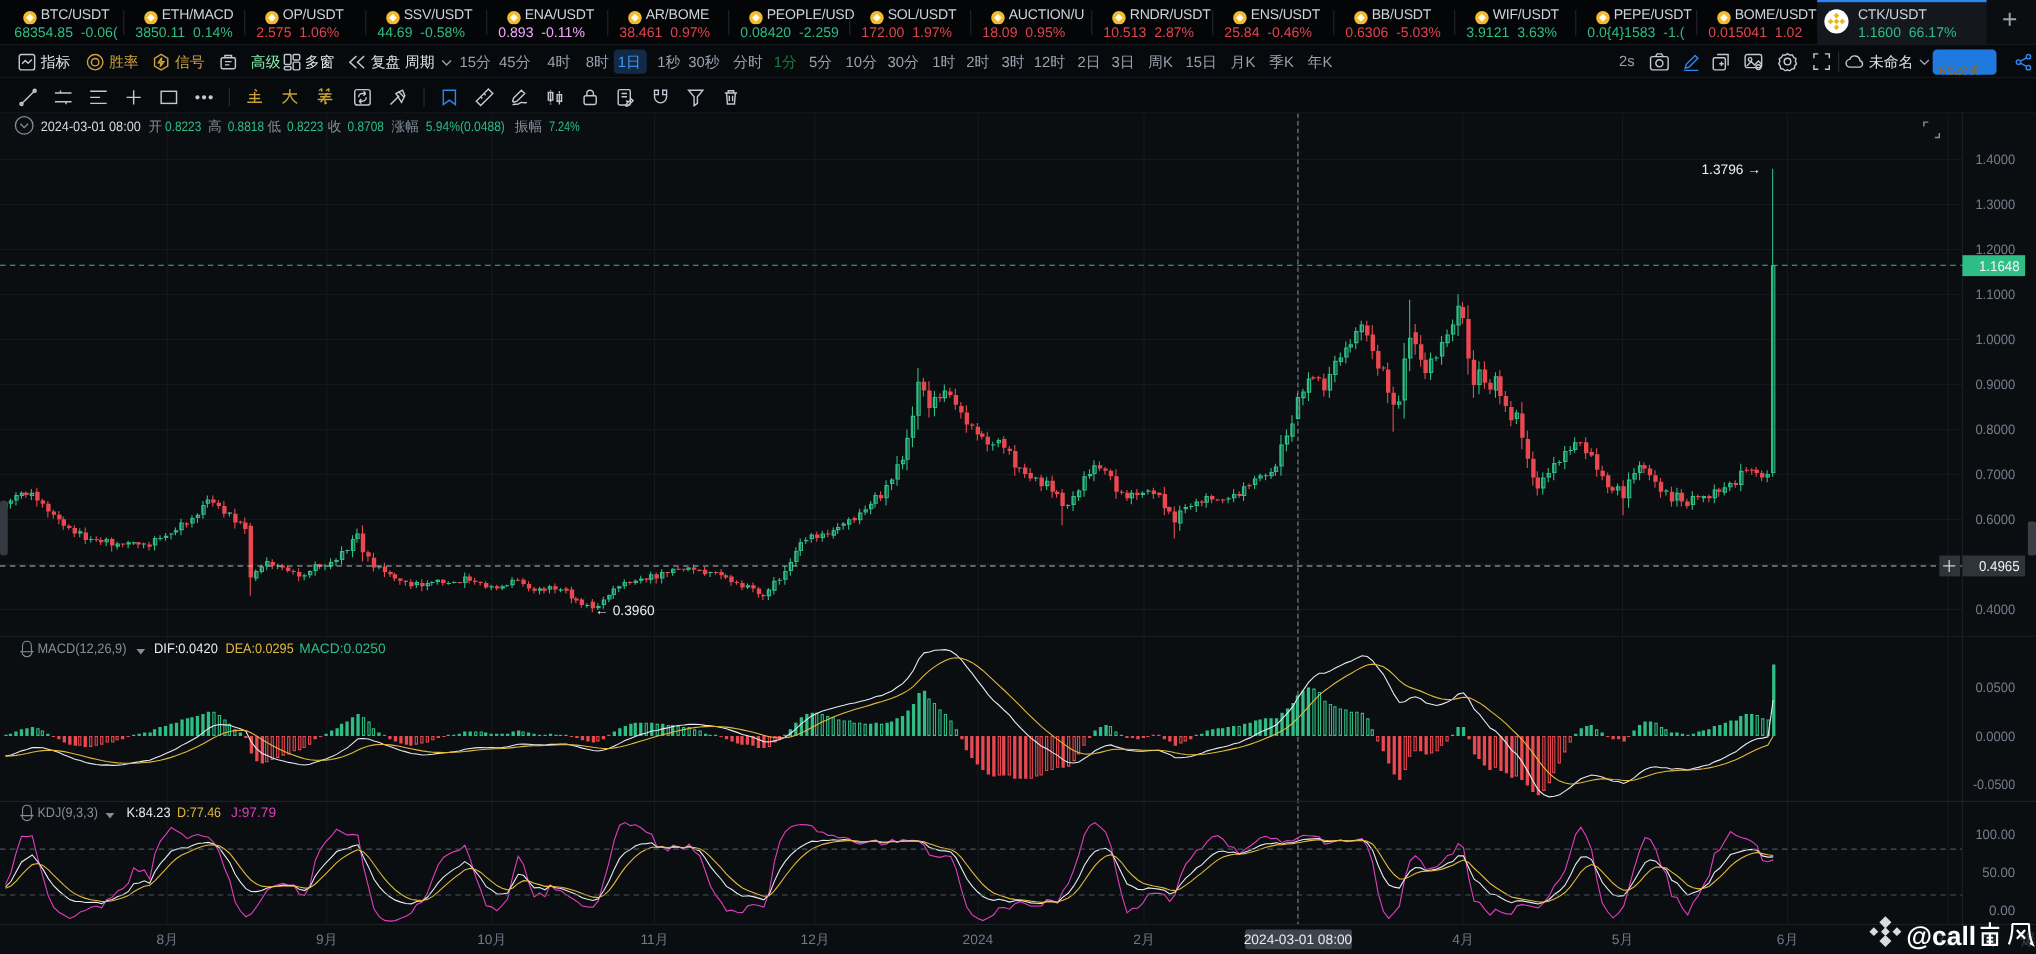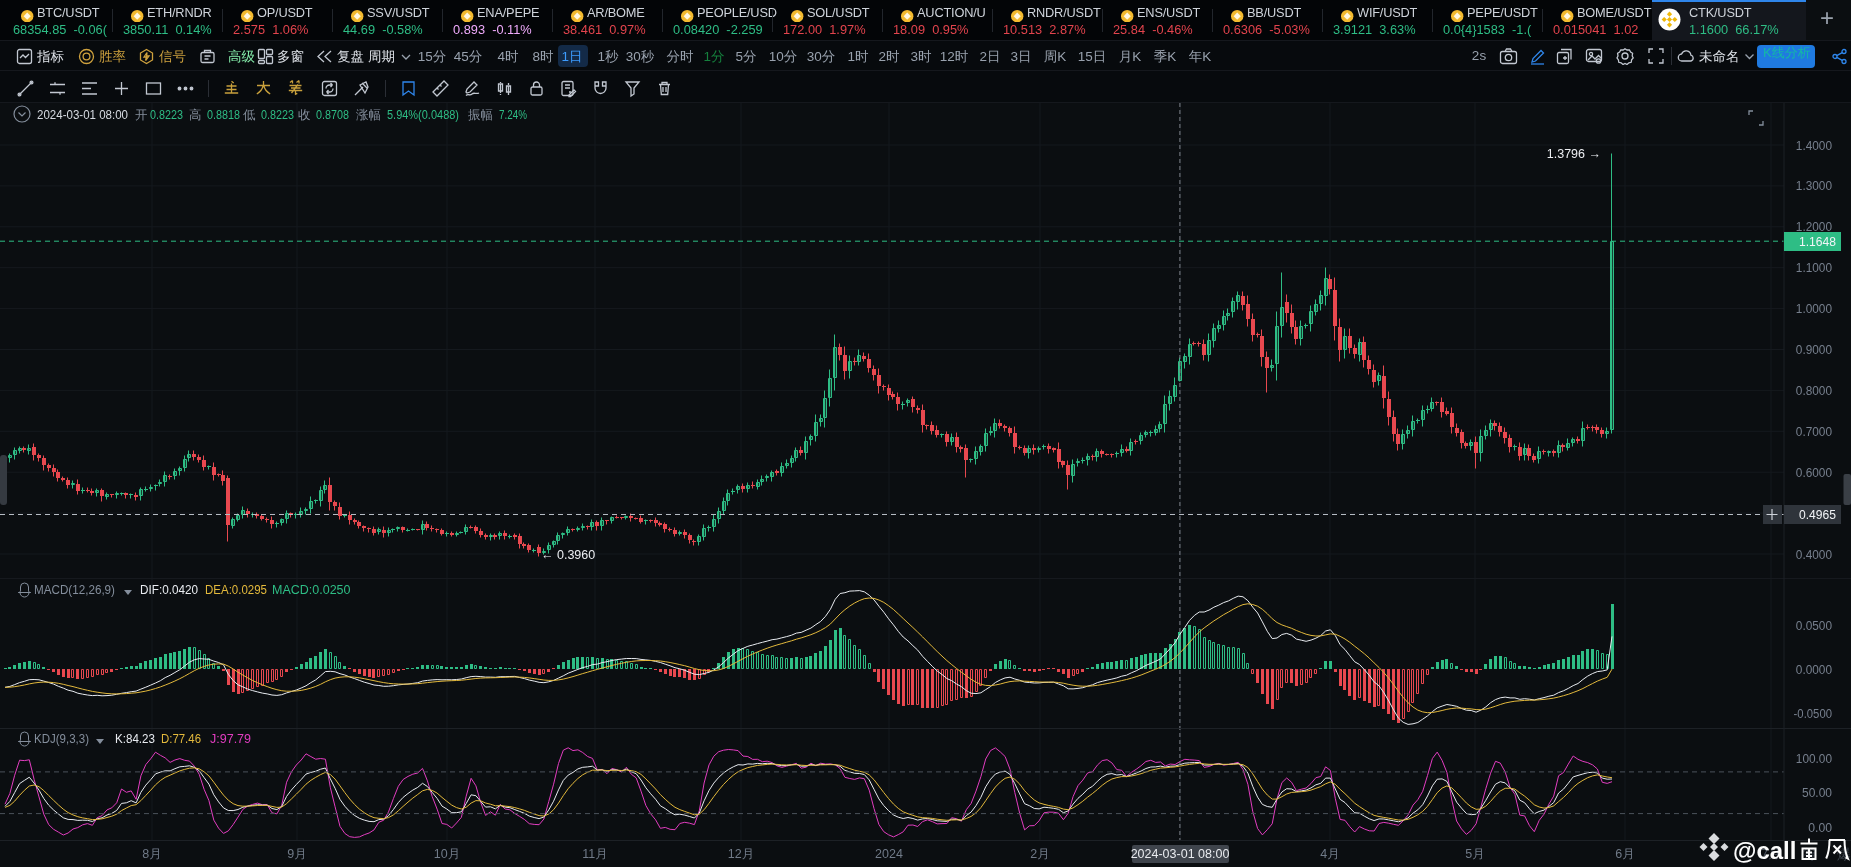--- a/index.html
+++ b/index.html
@@ -173,42 +173,42 @@
         <circle cx="6.2" cy="6.2" r="6.2" fill="#f3ba2f"></circle>
         <path d="M6.2 2.6l3.6 3.6l-3.6 3.6l-3.6 -3.6Z" fill="#fff8e0"></path>
       </svg>
       <span class="tn ab" style="left:37px;top:5px">BTC/USDT</span>
       <span class="tp ab" style="left:13px;top:22px;color:#2ebd85">68354.85&nbsp;&nbsp;-0.06(</span>
       <i class="ab" style="left:112px;top:9px;width:1px;height:23px;background:#22262c"></i>
       <svg class="ab" style="left:131.3px;top:9.8px" width="12.4" height="12.4">
         <circle cx="6.2" cy="6.2" r="6.2" fill="#f3ba2f"></circle>
         <path d="M6.2 2.6l3.6 3.6l-3.6 3.6l-3.6 -3.6Z" fill="#fff8e0"></path>
       </svg>
-      <span class="tn ab" style="left:147px;top:5px">ETH/RNDR</span>
+      <span class="tn ab" style="left:147px;top:5px">ETH/MACD</span>
       <span class="tp ab" style="left:123px;top:22px;color:#2ebd85">3850.11&nbsp;&nbsp;0.14%</span>
       <i class="ab" style="left:222px;top:9px;width:1px;height:23px;background:#22262c"></i>
       <svg class="ab" style="left:241.3px;top:9.8px" width="12.4" height="12.4">
         <circle cx="6.2" cy="6.2" r="6.2" fill="#f3ba2f"></circle>
         <path d="M6.2 2.6l3.6 3.6l-3.6 3.6l-3.6 -3.6Z" fill="#fff8e0"></path>
       </svg>
       <span class="tn ab" style="left:257px;top:5px">OP/USDT</span>
       <span class="tp ab" style="left:233px;top:22px;color:#e2444d">2.575&nbsp;&nbsp;1.06%</span>
       <i class="ab" style="left:332px;top:9px;width:1px;height:23px;background:#22262c"></i>
       <svg class="ab" style="left:351.3px;top:9.8px" width="12.4" height="12.4">
         <circle cx="6.2" cy="6.2" r="6.2" fill="#f3ba2f"></circle>
         <path d="M6.2 2.6l3.6 3.6l-3.6 3.6l-3.6 -3.6Z" fill="#fff8e0"></path>
       </svg>
       <span class="tn ab" style="left:367px;top:5px">SSV/USDT</span>
       <span class="tp ab" style="left:343px;top:22px;color:#2ebd85">44.69&nbsp;&nbsp;-0.58%</span>
       <i class="ab" style="left:442px;top:9px;width:1px;height:23px;background:#22262c"></i>
       <svg class="ab" style="left:461.3px;top:9.8px" width="12.4" height="12.4">
         <circle cx="6.2" cy="6.2" r="6.2" fill="#f3ba2f"></circle>
         <path d="M6.2 2.6l3.6 3.6l-3.6 3.6l-3.6 -3.6Z" fill="#fff8e0"></path>
       </svg>
-      <span class="tn ab" style="left:477px;top:5px">ENA/PEPE</span>
+      <span class="tn ab" style="left:477px;top:5px">ENA/USDT</span>
       <span class="tp ab" style="left:453px;top:22px;color:#f0abfc">0.893&nbsp;&nbsp;-0.11%</span>
       <i class="ab" style="left:552px;top:9px;width:1px;height:23px;background:#22262c"></i>
       <svg class="ab" style="left:571.3px;top:9.8px" width="12.4" height="12.4">
         <circle cx="6.2" cy="6.2" r="6.2" fill="#f3ba2f"></circle>
         <path d="M6.2 2.6l3.6 3.6l-3.6 3.6l-3.6 -3.6Z" fill="#fff8e0"></path>
       </svg>
       <span class="tn ab" style="left:587px;top:5px">AR/BOME</span>
       <span class="tp ab" style="left:563px;top:22px;color:#e2444d">38.461&nbsp;&nbsp;0.97%</span>
       <i class="ab" style="left:662px;top:9px;width:1px;height:23px;background:#22262c"></i>
       <svg class="ab" style="left:681.3px;top:9.8px" width="12.4" height="12.4">
@@ -378,21 +378,21 @@
       </svg>
       <i class="ab" style="left:1671px;top:6px;width:1px;height:18px;background:#2a2e35"></i>
       <svg class="ab" style="left:1677px;top:8px" width="19" height="15" fill="none" stroke="#c2c8d1" stroke-width="1.3">
         <path d="M5 12a3.5 3.5 0 01-.4-7 4.8 4.8 0 019.3 1.2A3 3 0 0114 12z"></path>
       </svg>
       <span class="r2t ab" style="left:1699px;color:#dfe3e9">未命名</span>
       <svg class="ab" style="left:1744px;top:11px" width="11" height="9" fill="none" stroke="#98a1ad" stroke-width="1.3">
         <path d="M1.5 2.5l4 4 4-4"></path>
       </svg>
       <span class="ab" style="left:1757px;top:4px;width:58px;height:23px;background:#1f7ae0;border-radius:4px"></span>
-      <span class="ab" style="left:1763px;top:3px;color:#14b8a6;font-size:13px">K线分析</span>
+      <span class="ab" style="left:1763px;top:16px;color:#a16207;font-size:10px">K线分析</span>
       <svg class="ab" style="left:1831px;top:7px" width="17" height="17" fill="none" stroke="#2f86eb" stroke-width="1.3">
         <circle cx="13" cy="3.5" r="2"></circle>
         <circle cx="13" cy="13.5" r="2"></circle>
         <circle cx="4" cy="8.5" r="2"></circle>
         <path d="M5.8 7.6l5.4-3M5.8 9.4l5.4 3"></path>
       </svg>
     </div>
     <div id="row3">
       <svg class="ab" style="left:16px;top:8px" width="19" height="19" fill="none" stroke="#c2c8d1" stroke-width="1.3">
         <path d="M3 16L16 3"></path>

